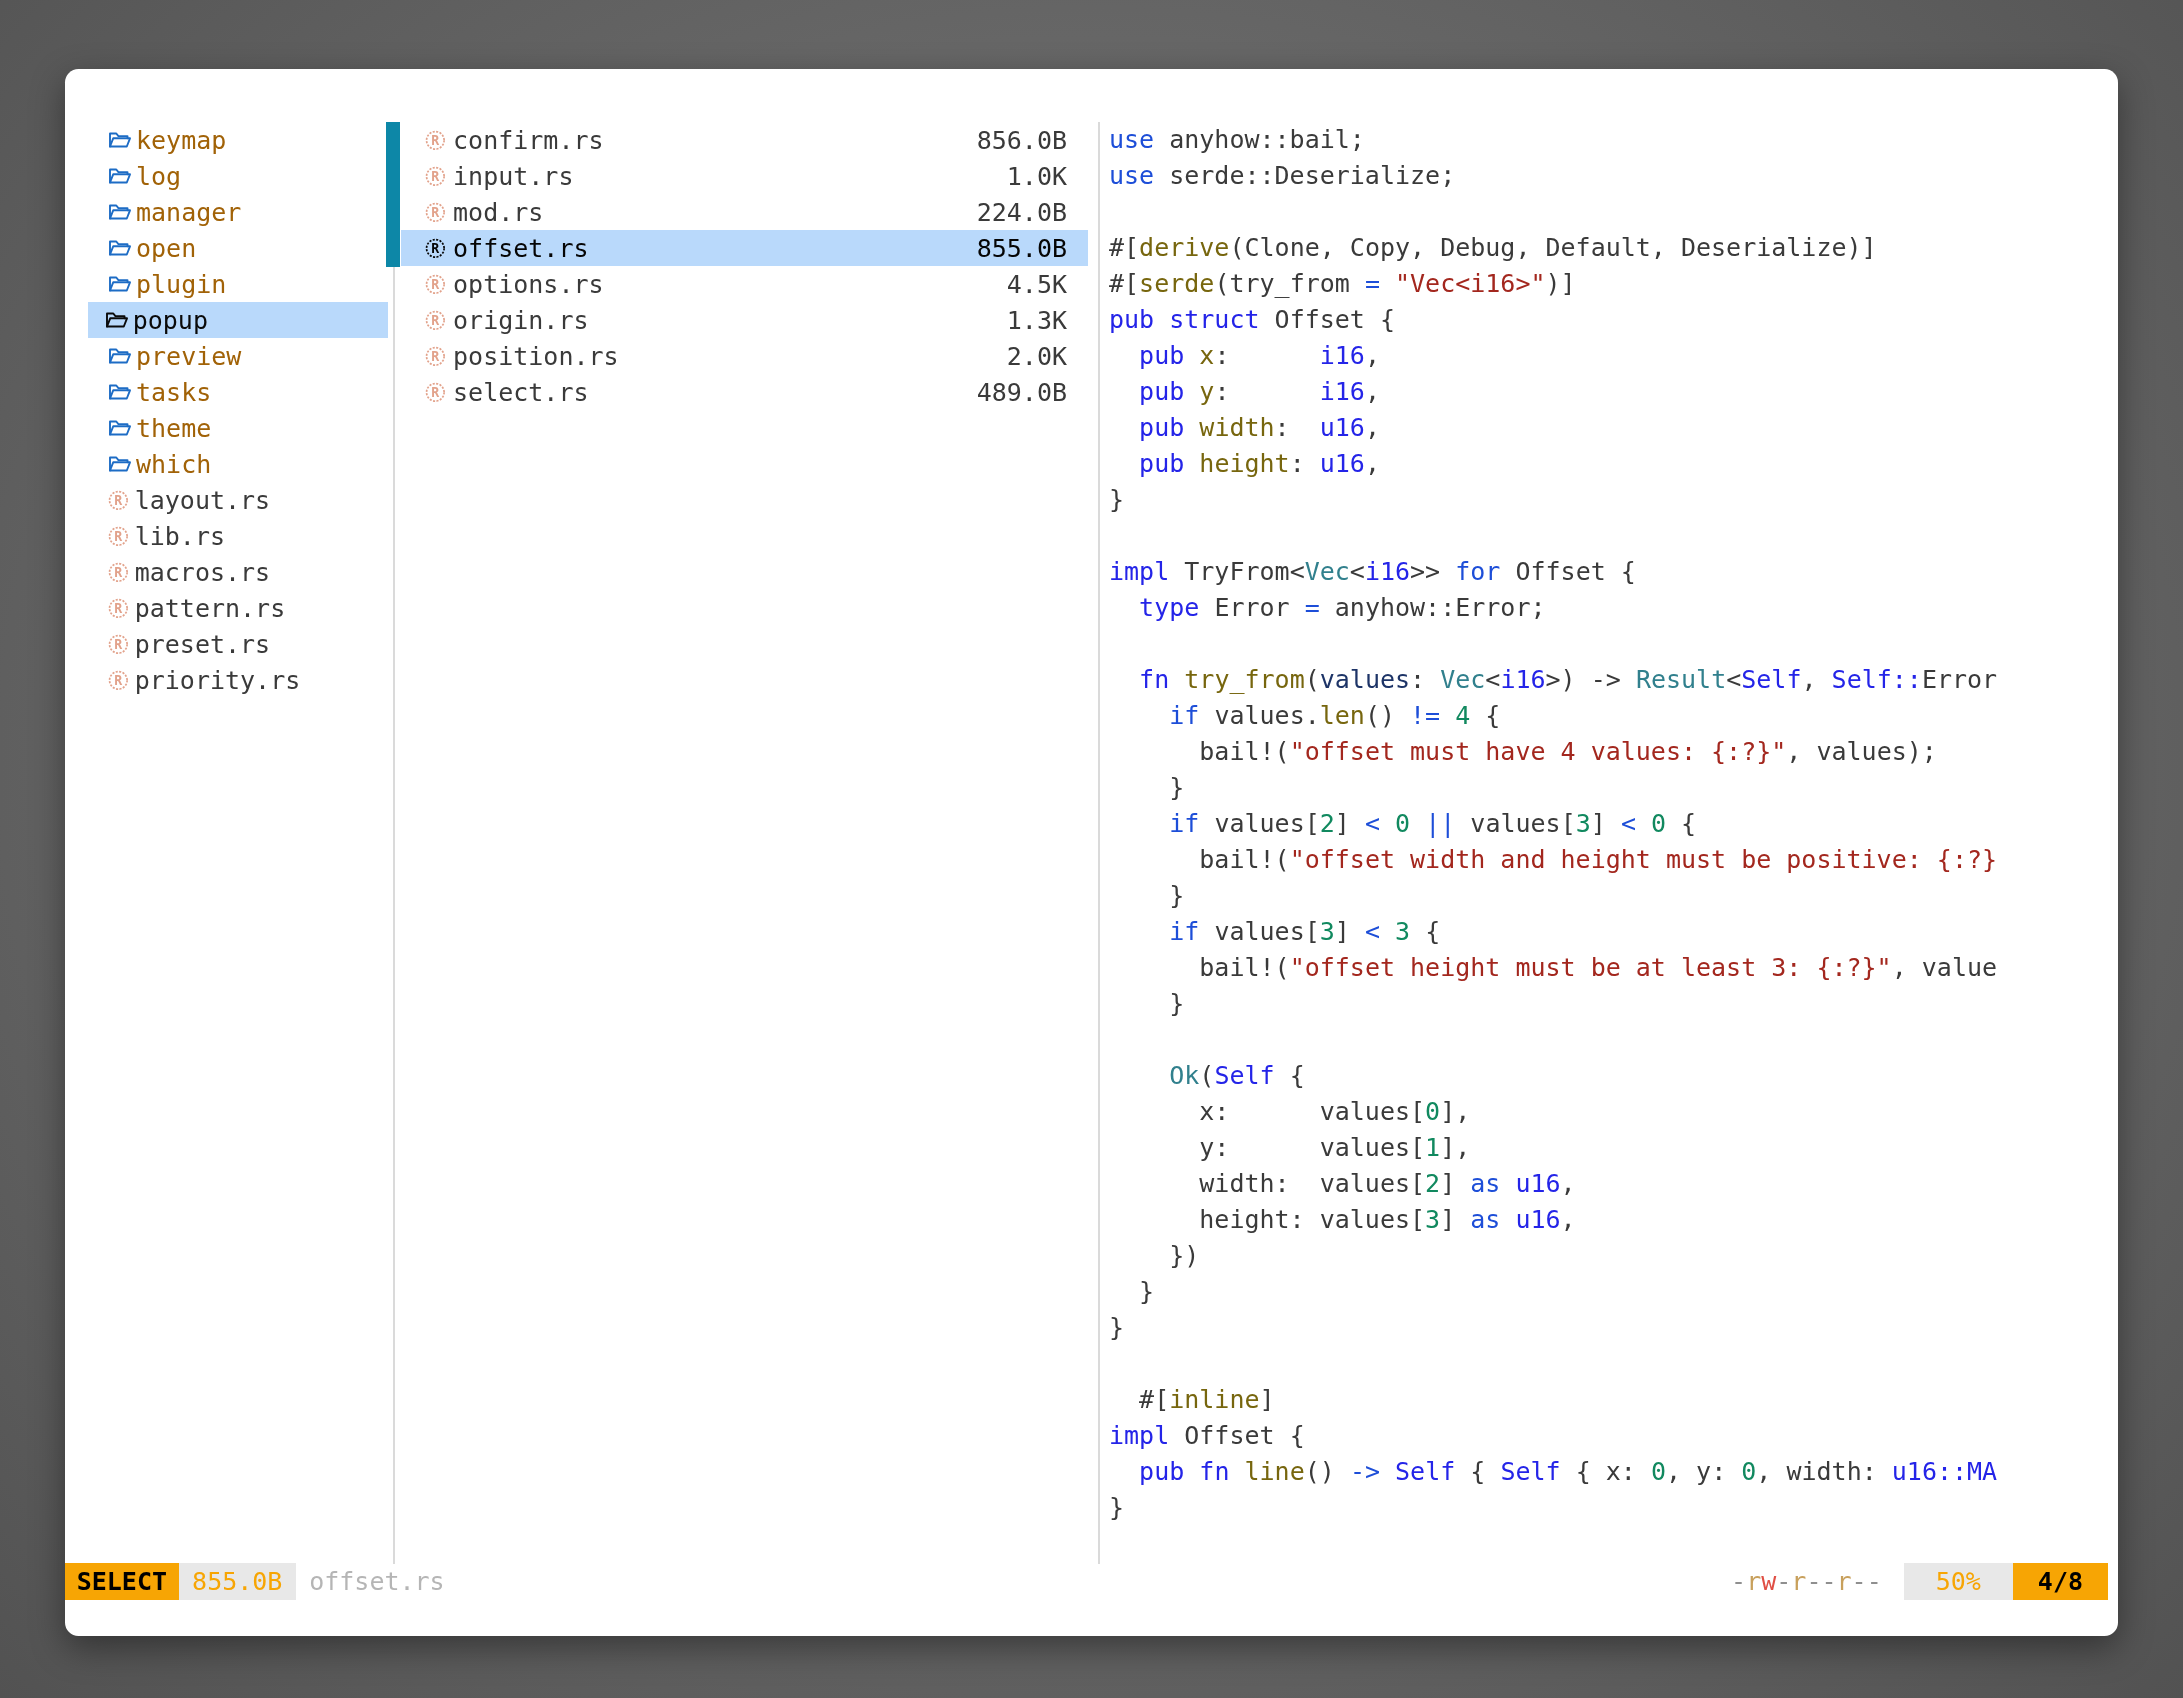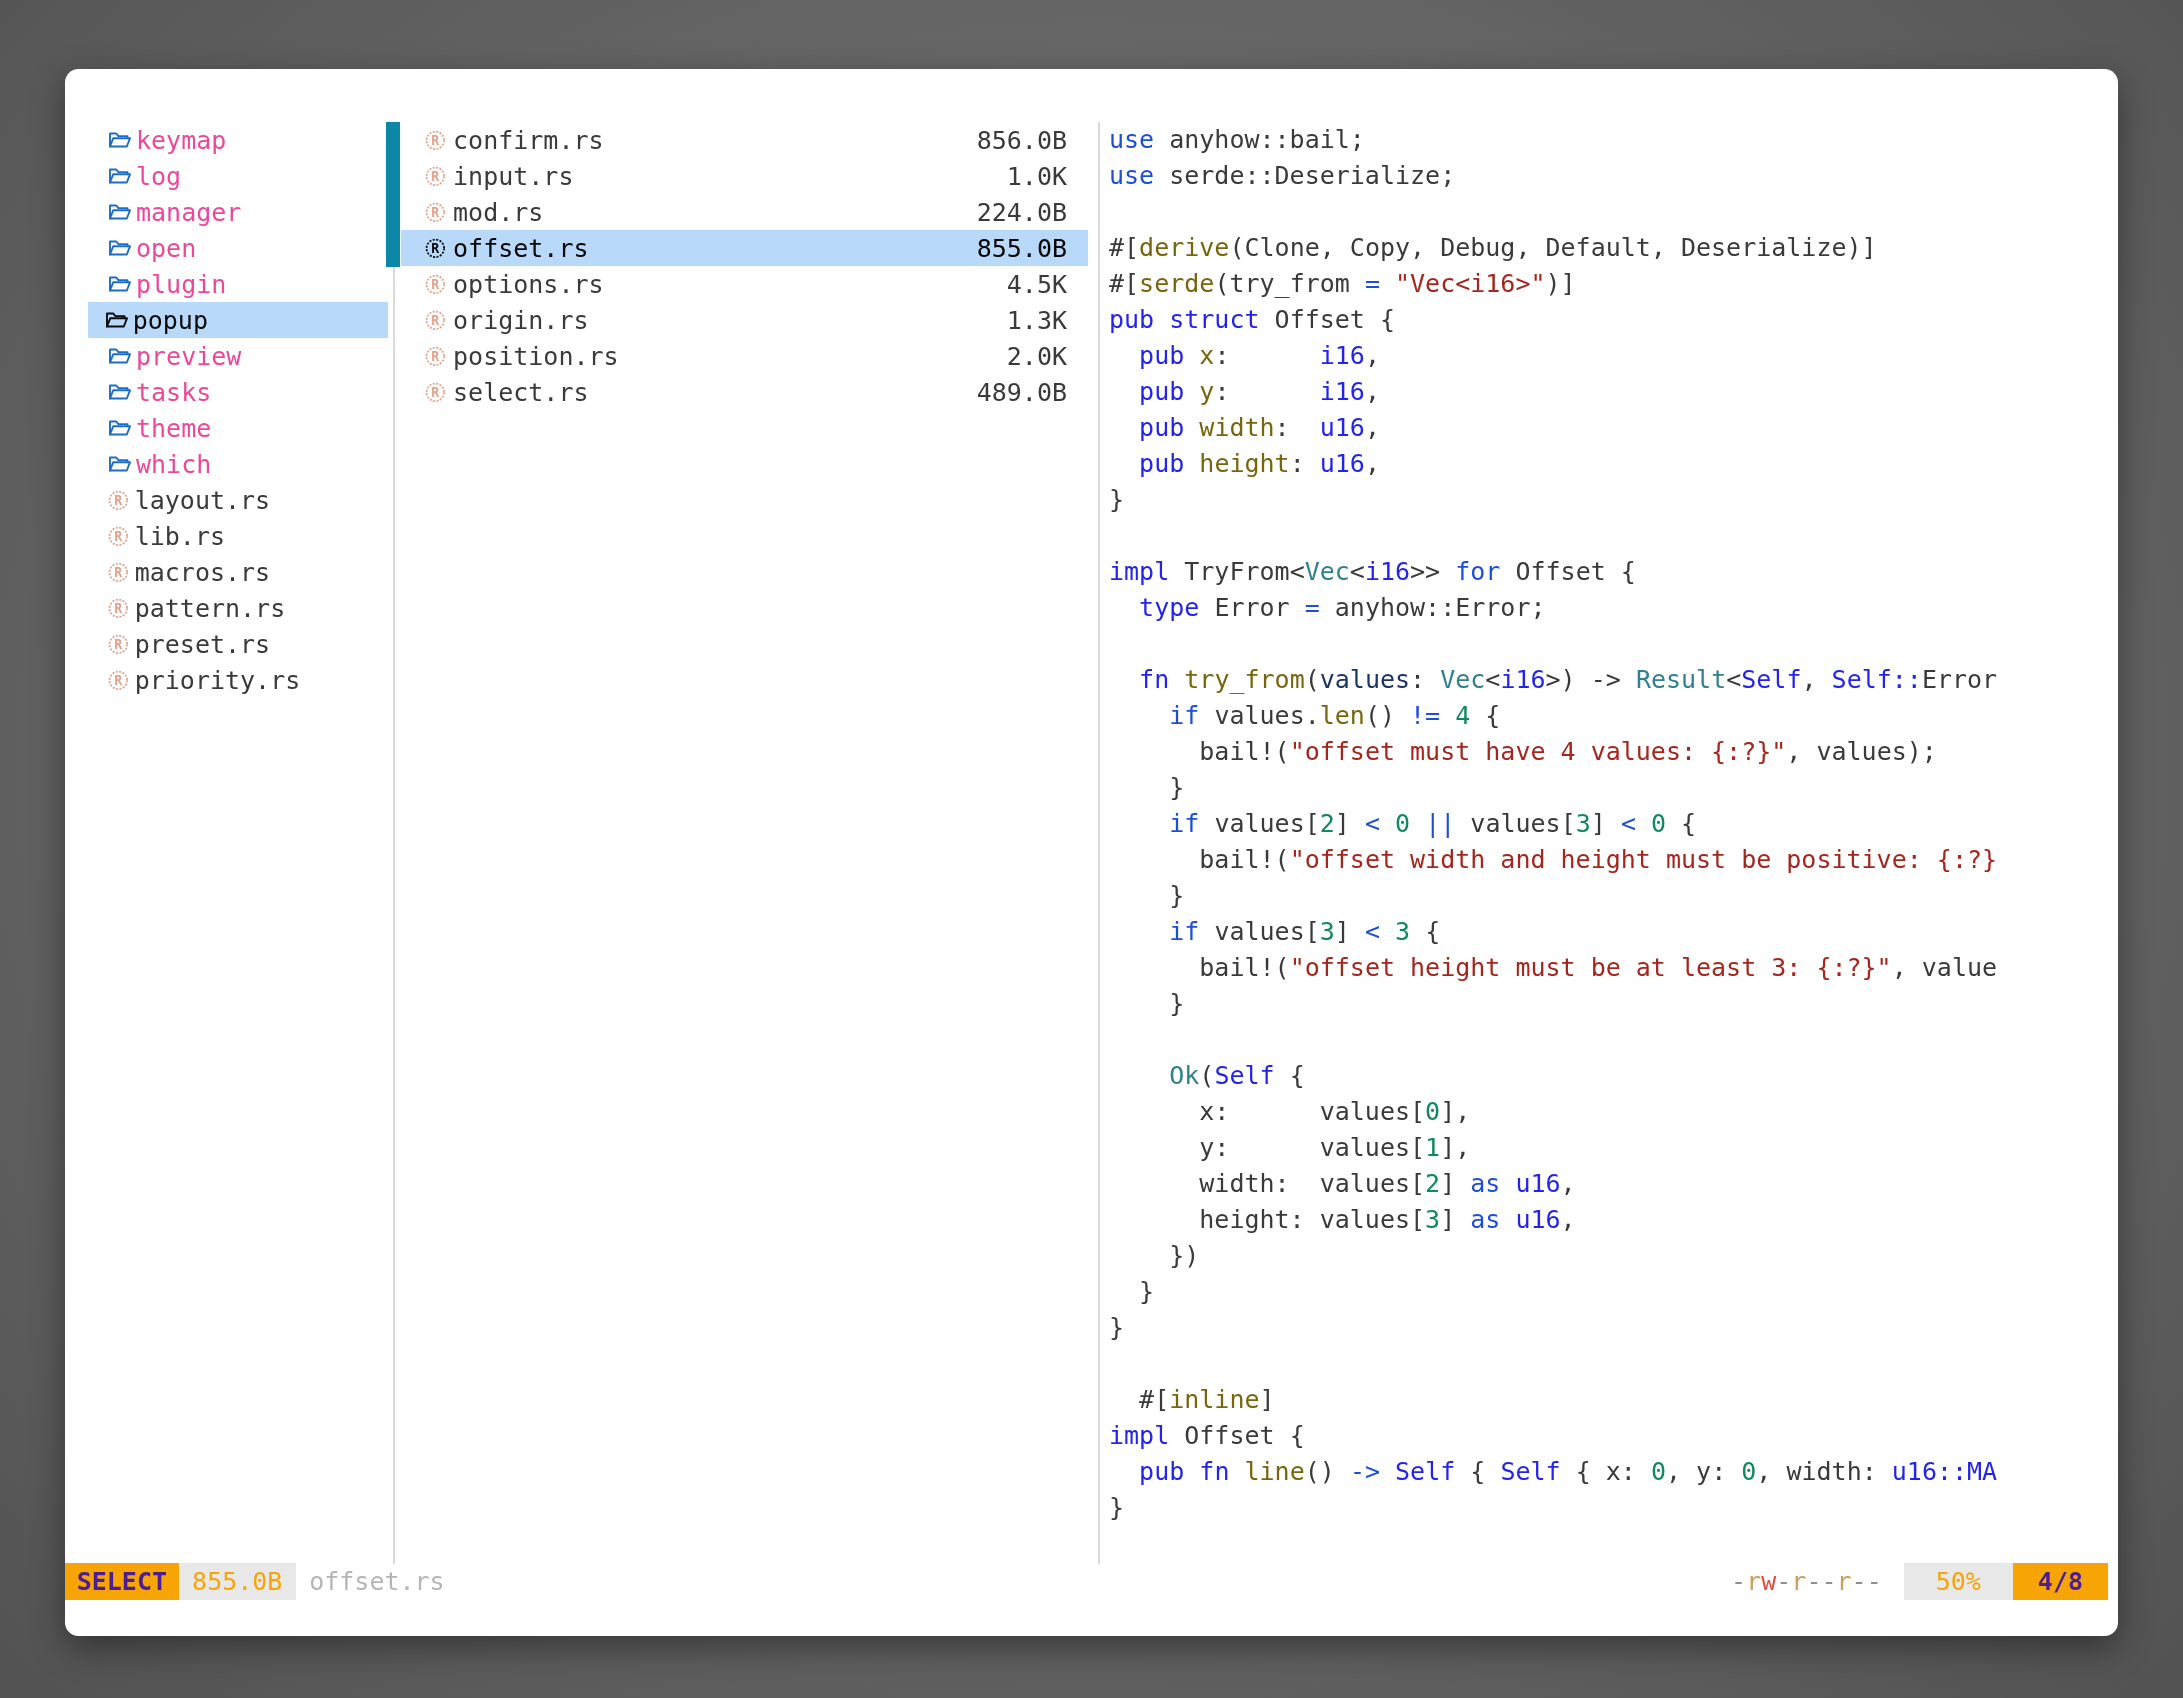--- a/index.html
+++ b/index.html
@@ -7,21 +7,21 @@
     background:radial-gradient(ellipse at 50% 45%, #7c7c7c 0%, #666 55%, #525252 100%);
     font-family:"DejaVu Sans Mono", monospace;font-size:25px;color:#3a3a3a;}
   .window{position:absolute;left:65px;top:69px;width:2053px;height:1567px;background:#ffffff;
     border-radius:13.4px;box-shadow:0 11.7px 34px rgba(0,0,0,.4);overflow:hidden;}
   .pane{position:absolute;top:53px;}
   .row{display:flex;align-items:center;height:36px;white-space:pre;}
   .ic{flex:0 0 auto;display:inline-flex;margin-right:5px;}
   
   .sidebar{left:22.7px;width:300px;}
   .sidebar .row{padding-left:19.3px;}
-  .sidebar .folder{color:#ec4899;}
+  .sidebar .folder{color:#a16207;}
   .sidebar .rust{color:#3a3a3a;}
   .sidebar .rust .ic{color:#e2a28b;}
   .sidebar .folder .ic{color:#1d6cc5;}
   .sidebar .sel{background:#b9d9fb;color:#0a0a0a;padding-left:16px;}
   .sidebar .sel .ic{color:#0a0a0a;}
   
   .filelist{left:336px;width:687px;}
   .filelist .row{padding:0 21px 0 22.7px;color:#3a3a3a;}
   .filelist .ic{color:#e2a28b;margin-right:6.7px;}
   .filelist .sel{background:#b9d9fb;color:#050505;}
@@ -34,21 +34,21 @@
   
   .preview{left:1044px;width:1003px;overflow:hidden;}
   .cl{height:36px;line-height:36px;white-space:pre;}
   .c-d{color:#3a3a3a}.c-k{color:#2424e8}.c-t{color:#31808d}.c-m{color:#1d4ed8}
   .c-o{color:#77660e}.c-s{color:#a3271e}.c-n{color:#11895f}.c-p{color:#1d3467}
   
   .statusbar{position:absolute;left:0;right:0;top:1494px;height:37px;display:flex;
     justify-content:space-between;align-items:center;}
   .sb-left,.sb-right{display:flex;align-items:center;height:37px;}
   .badge{display:inline-flex;align-items:center;justify-content:center;height:37px;line-height:37px;}
-  .badge-orange{background:#f7a504;color:#4c1d95;font-weight:bold;padding:0 11.7px;}
+  .badge-orange{background:#f7a504;color:#000000;font-weight:bold;padding:0 11.7px;}
   .badge-gray{background:#e8e8e8;color:#f7a504;padding:0 13.4px;}
   .pct{padding:0 32px;}
   .pos{padding:0 25px;}
   .fname{margin-left:13.4px;color:#b5b5b5;}
   .perms{margin-right:22px;letter-spacing:0;}
   .pc-dim{color:#8f8f8f}.pc-read{color:#c8a05c}.pc-write{color:#e04f45}
   .sb-right{margin-right:10px;}
 </style>
 </head>
 <body>

